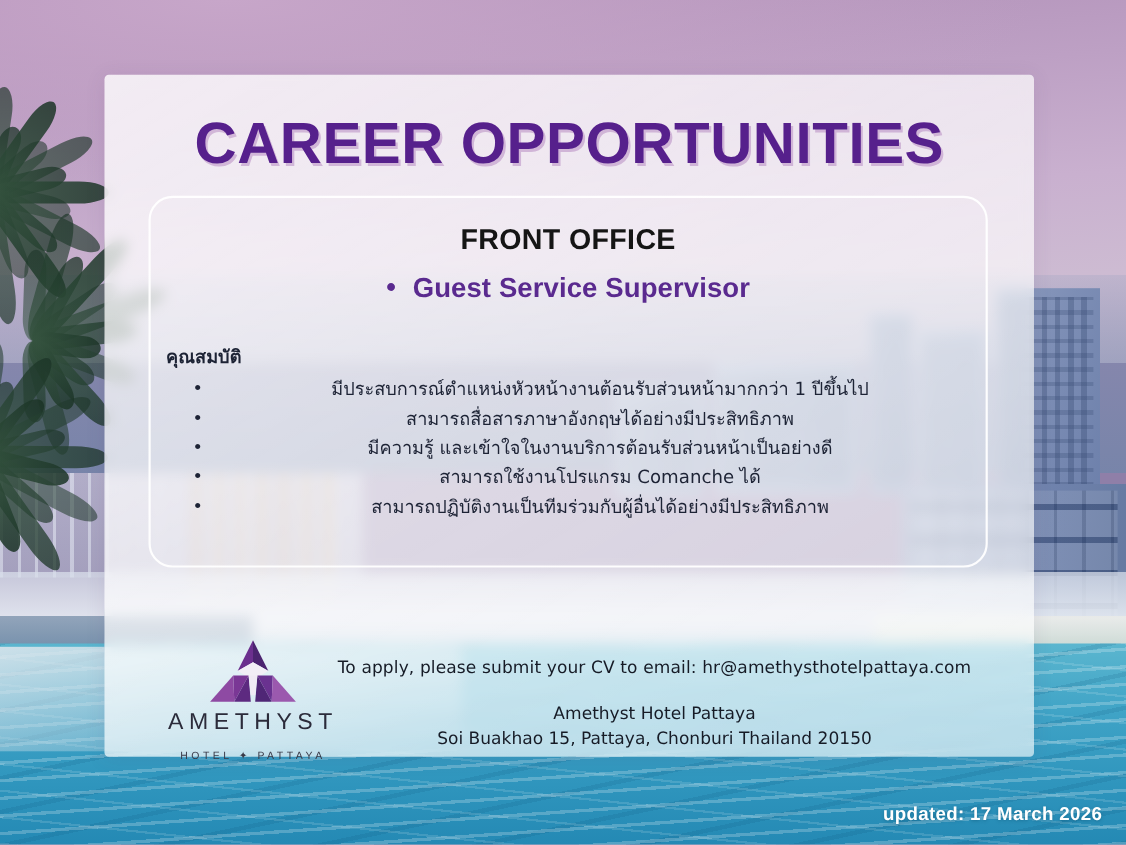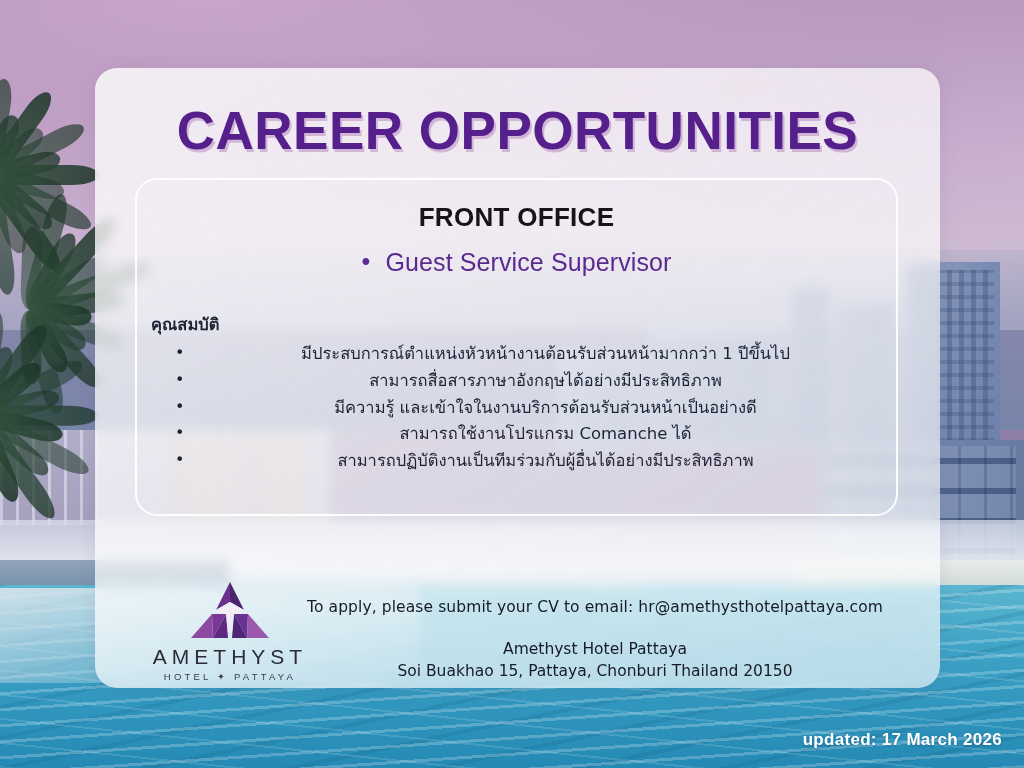--- a/index.html
+++ b/index.html
@@ -132,21 +132,21 @@
     transform-origin:0 50%;
   }
   .palm.p1 { left:-10px; top:165px; }
   .palm.p2 { left:30px;  top:300px; }
   .palm.p3 { left:-20px; top:405px; }
 
   
   .card {
     position:absolute;
     left:95px; top:68px; width:845px; height:620px;
-    border-radius:22px;
+    border-radius:4px;
     background:linear-gradient(150deg, rgba(255,255,255,.80) 0%, rgba(255,255,255,.70) 45%, rgba(255,255,255,.62) 100%);
     backdrop-filter:blur(6px);
     -webkit-backdrop-filter:blur(6px);
     box-shadow:0 2px 18px rgba(80,60,110,.10);
   }
 
   
   .heading {
     position:absolute; left:0; top:32px; width:845px;
     text-align:center;
@@ -173,21 +173,21 @@
     font-weight:bold;
     color:#151515;
     letter-spacing:.3px;
   }
 
   .jobs { list-style:none; margin:10px 0 0 0; padding:0; }
   .jobs li {
     position:relative;
     text-align:center;
     font-size:25px;
-    font-weight:normal;
+    font-weight:bold;
     color:#5a2a8f;
     line-height:1.55;
     letter-spacing:.1px;
   }
   .jobs li .jb { display:inline-block; position:relative; padding-left:24px; }
   .jobs li .jb::before {
     content:"•";
     position:absolute; left:0; top:-1px;
     font-size:25px;
   }
@@ -237,21 +237,21 @@
   }
   .logo-gem { display:block; margin:0 auto; }
   .logo-name {
     margin-top:3px;
     font-size:21px;
     letter-spacing:5px;
     color:#2b2b3a;
     font-family:"Liberation Sans",sans-serif;
   }
   .logo-sub {
-    margin-top:2px;
+    margin-top:12px;
     font-size:9.5px;
     letter-spacing:3.2px;
     color:#3a3a48;
     font-family:"Liberation Sans",sans-serif;
   }
 
   .contact { position:absolute; left:180px; top:18px; width:640px; text-align:center; }
   .contact .apply {
     font-size:15.5px; color:#161b26; letter-spacing:.1px;
     font-family:"DejaVu Sans","Liberation Sans",sans-serif;

